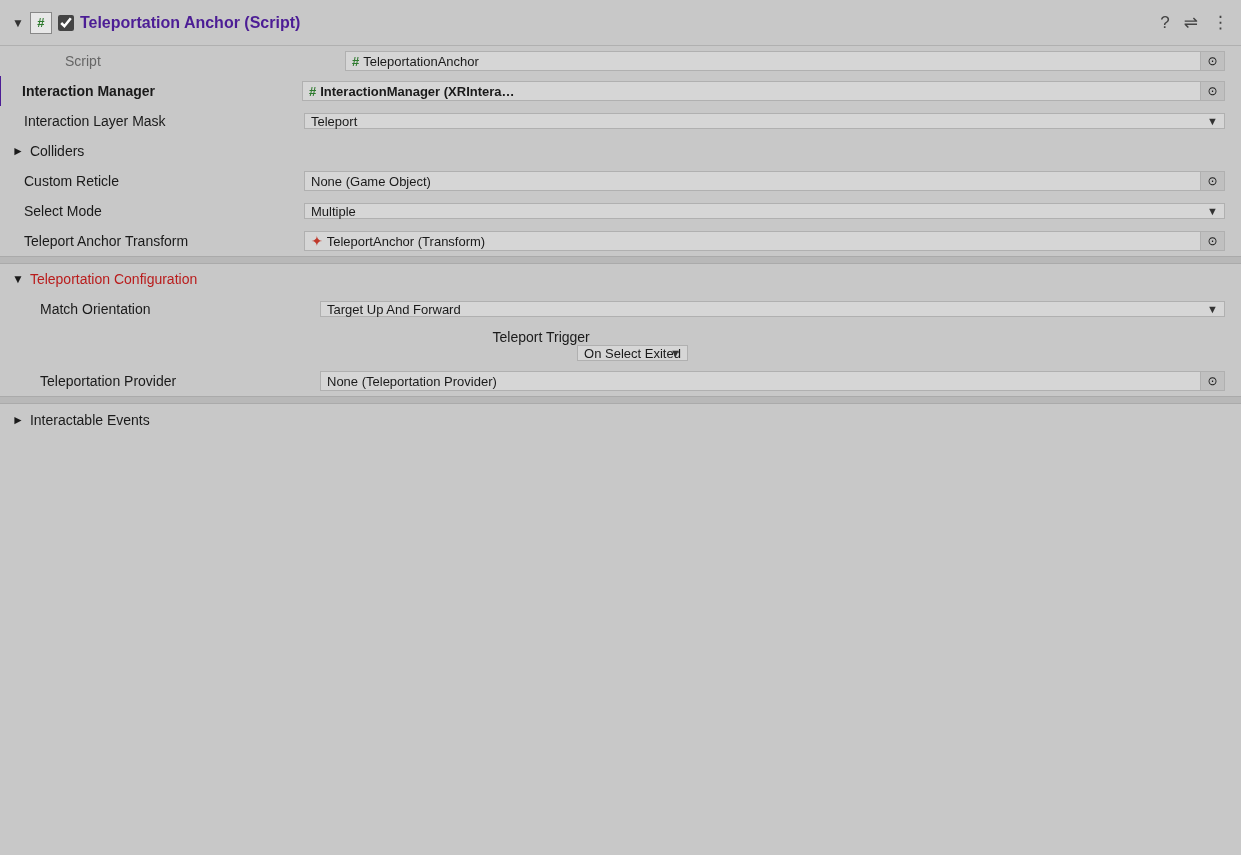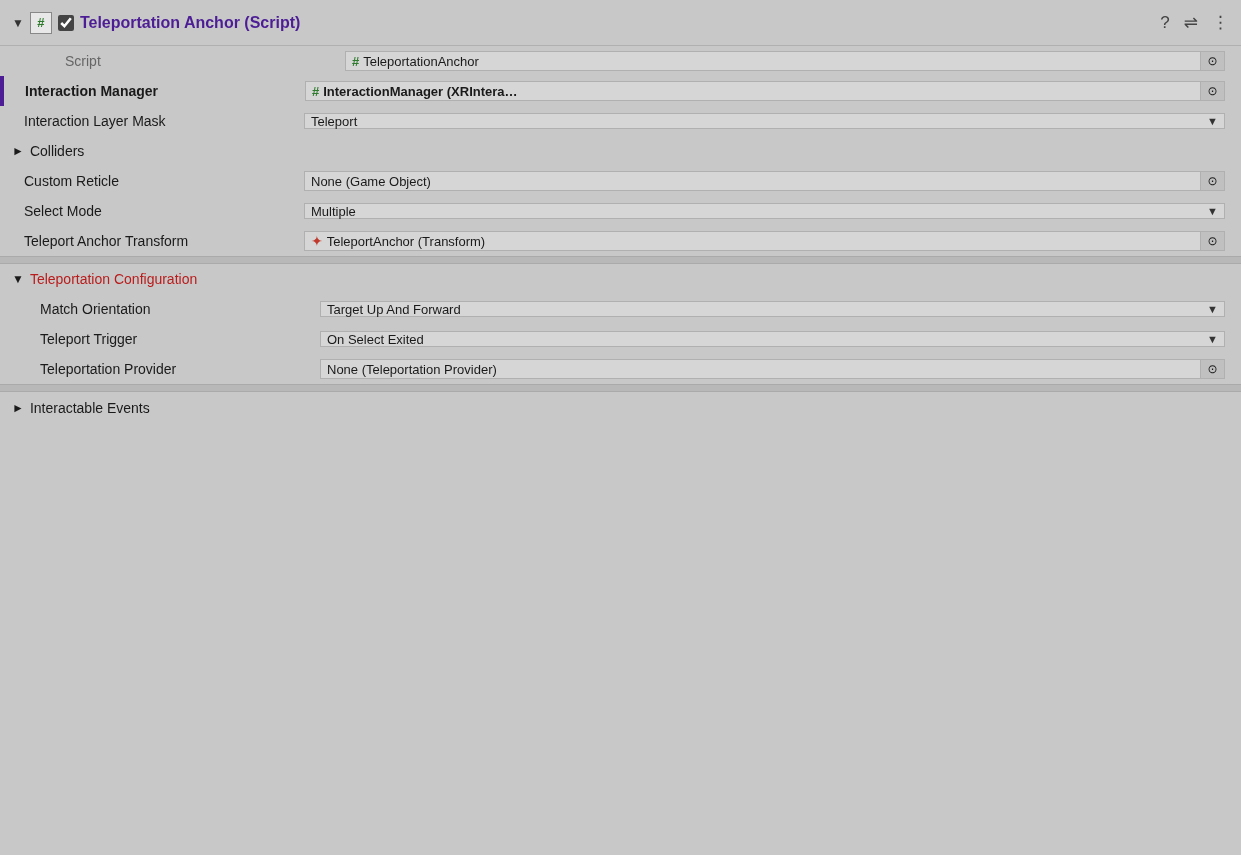--- a/index.html
+++ b/index.html
@@ -85,21 +85,21 @@
     
     .field-row {
       display: flex;
       align-items: center;
       padding: 5px 16px 5px 24px;
       min-height: 30px;
       background-color: #c8c8c8;
     }
 
     .field-row.highlighted {
-      border-left: 4px solid #4c1d95;
+      border-left: 1px solid #4c1d95;
       padding-left: 21px;
     }
 
     .field-label {
       width: 280px;
       min-width: 280px;
       font-size: 14px;
       color: #1a1a1a;
     }
 
@@ -327,21 +327,21 @@
   <div class="field-row" style="padding-left: 40px;">
     <div class="field-label">Match Orientation</div>
     <div class="field-value">
       <div class="dropdown-box">
         <span>Target Up And Forward</span>
         <span class="dropdown-arrow">▼</span>
       </div>
     </div>
   </div>
 
-  <div class="field-row" style="padding-left: 40px;">
+  <div class="field-row" style="padding-left: 40px; flex-direction: column;">
     <div class="field-label">Teleport Trigger</div>
     <div class="field-value">
       <div class="dropdown-box">
         <span>On Select Exited</span>
         <span class="dropdown-arrow">▼</span>
       </div>
     </div>
   </div>
 
   <div class="field-row" style="padding-left: 40px;">

